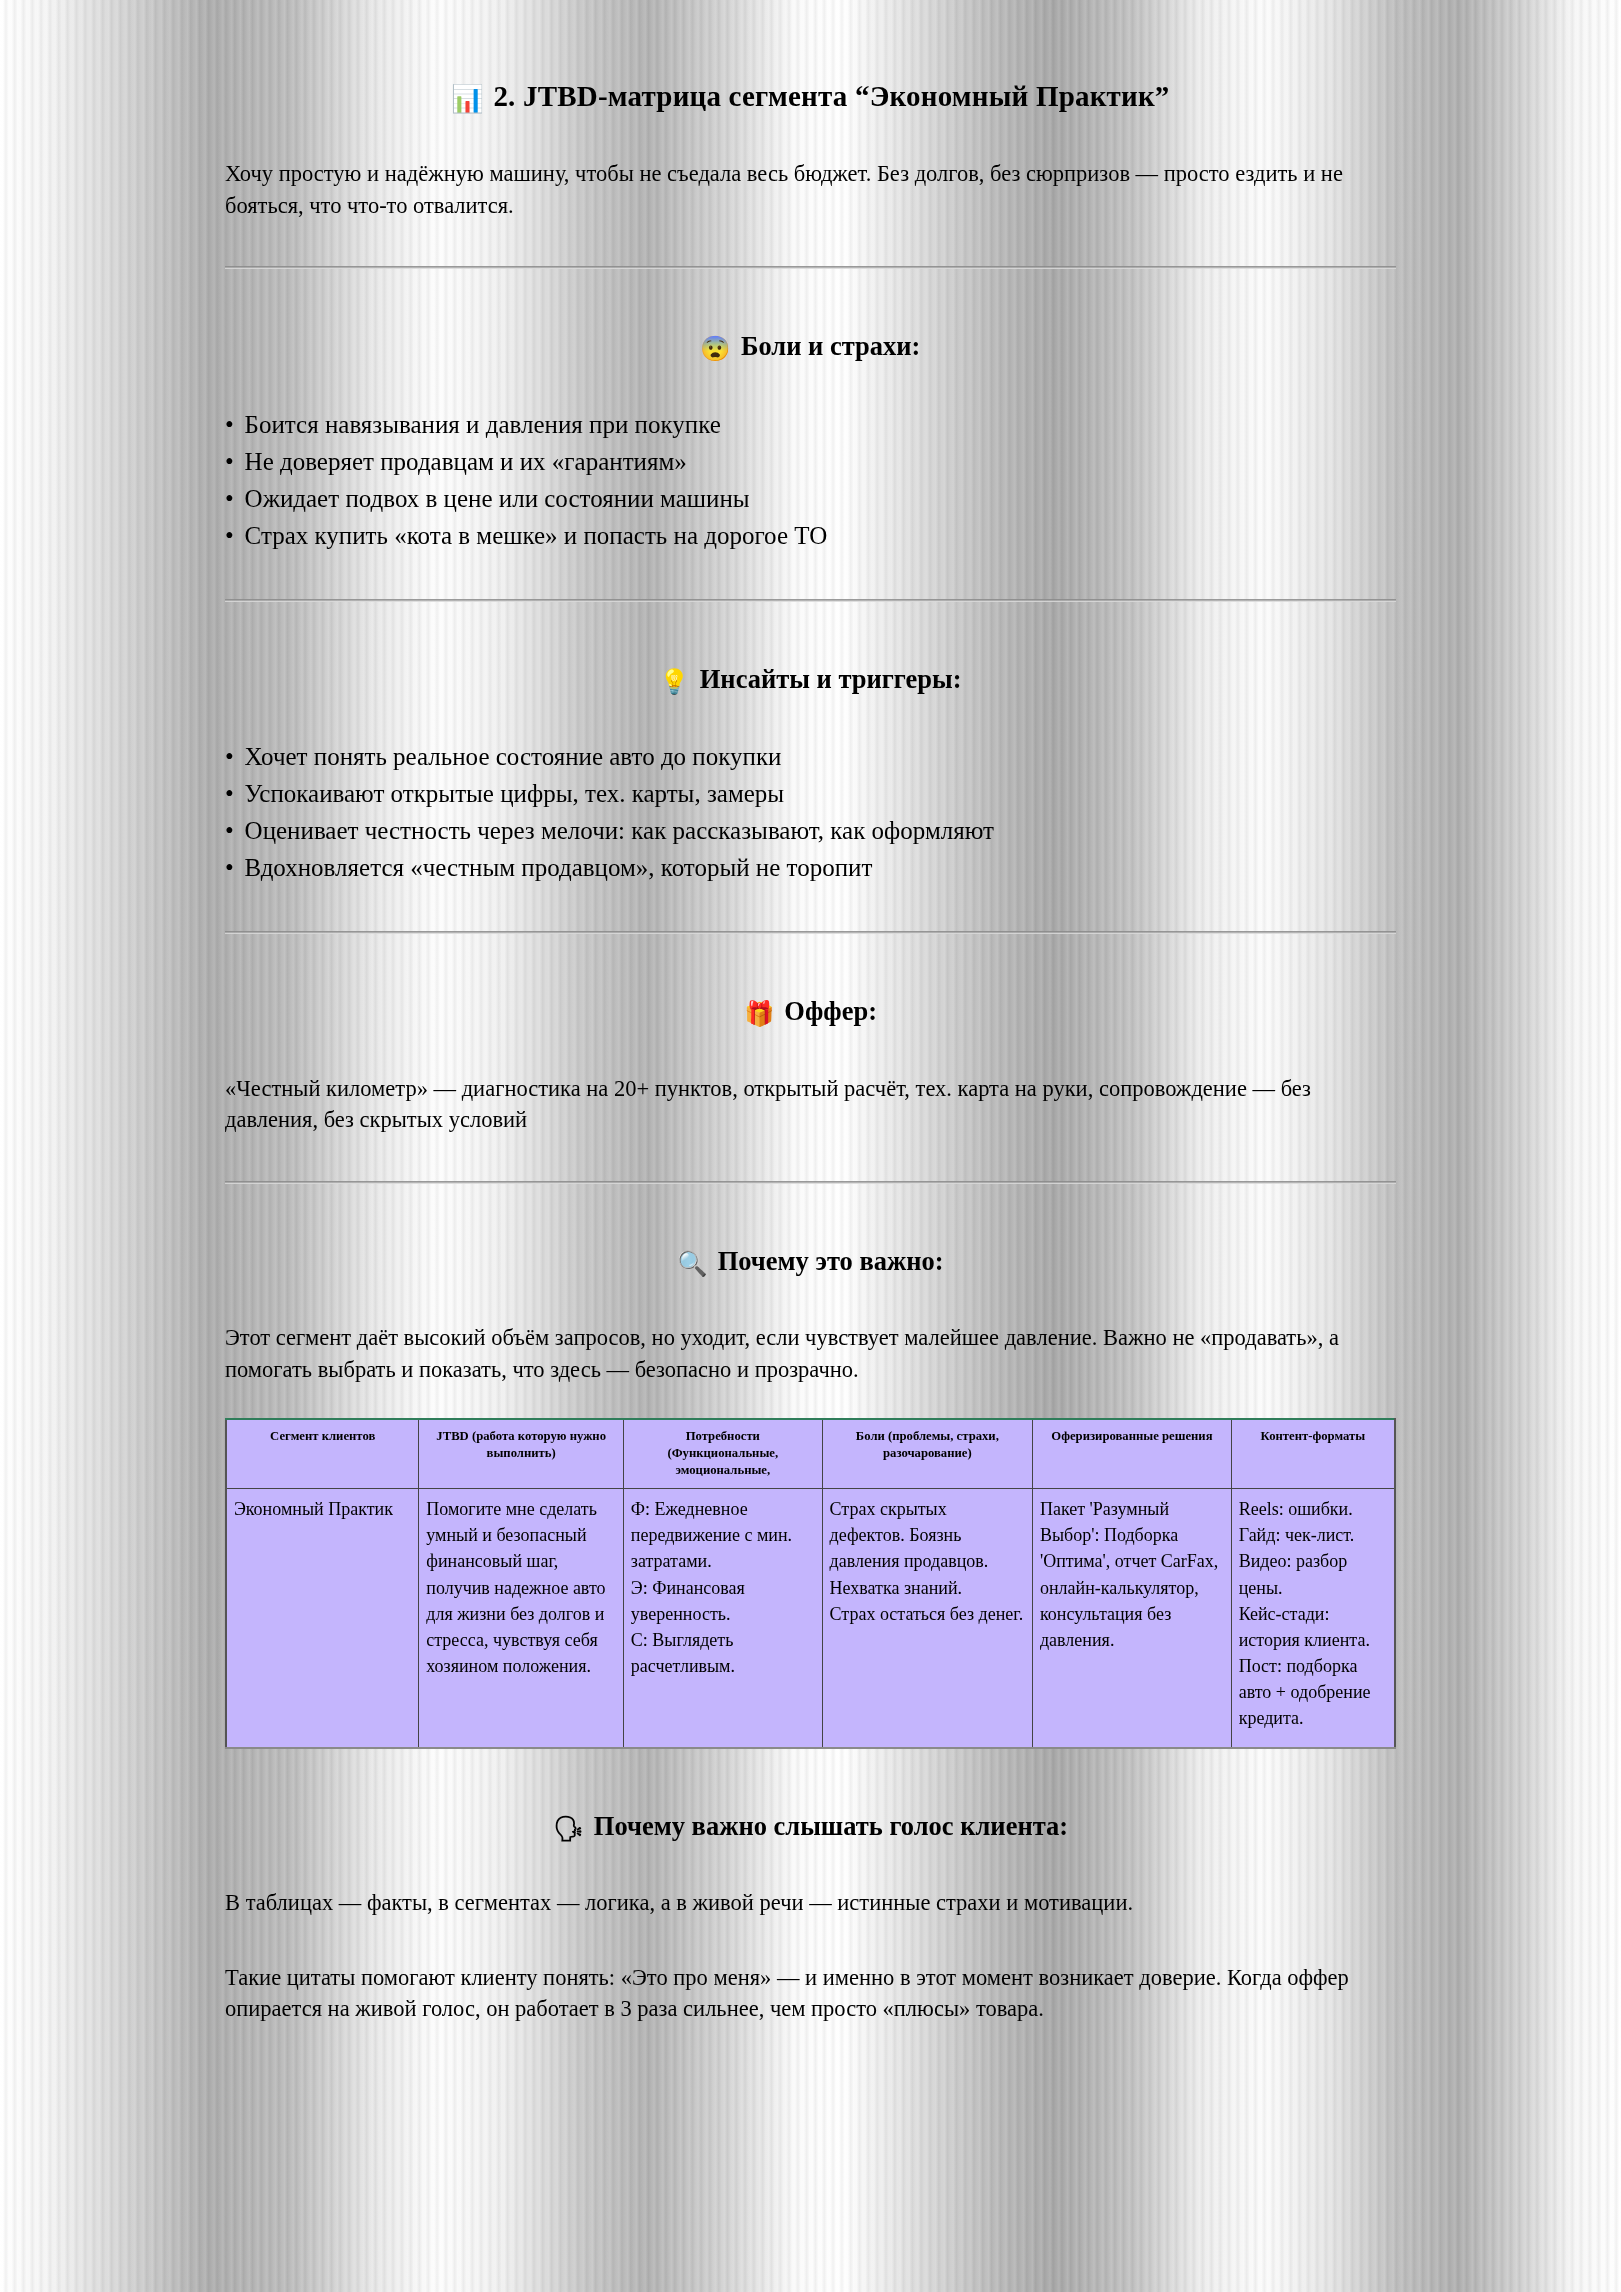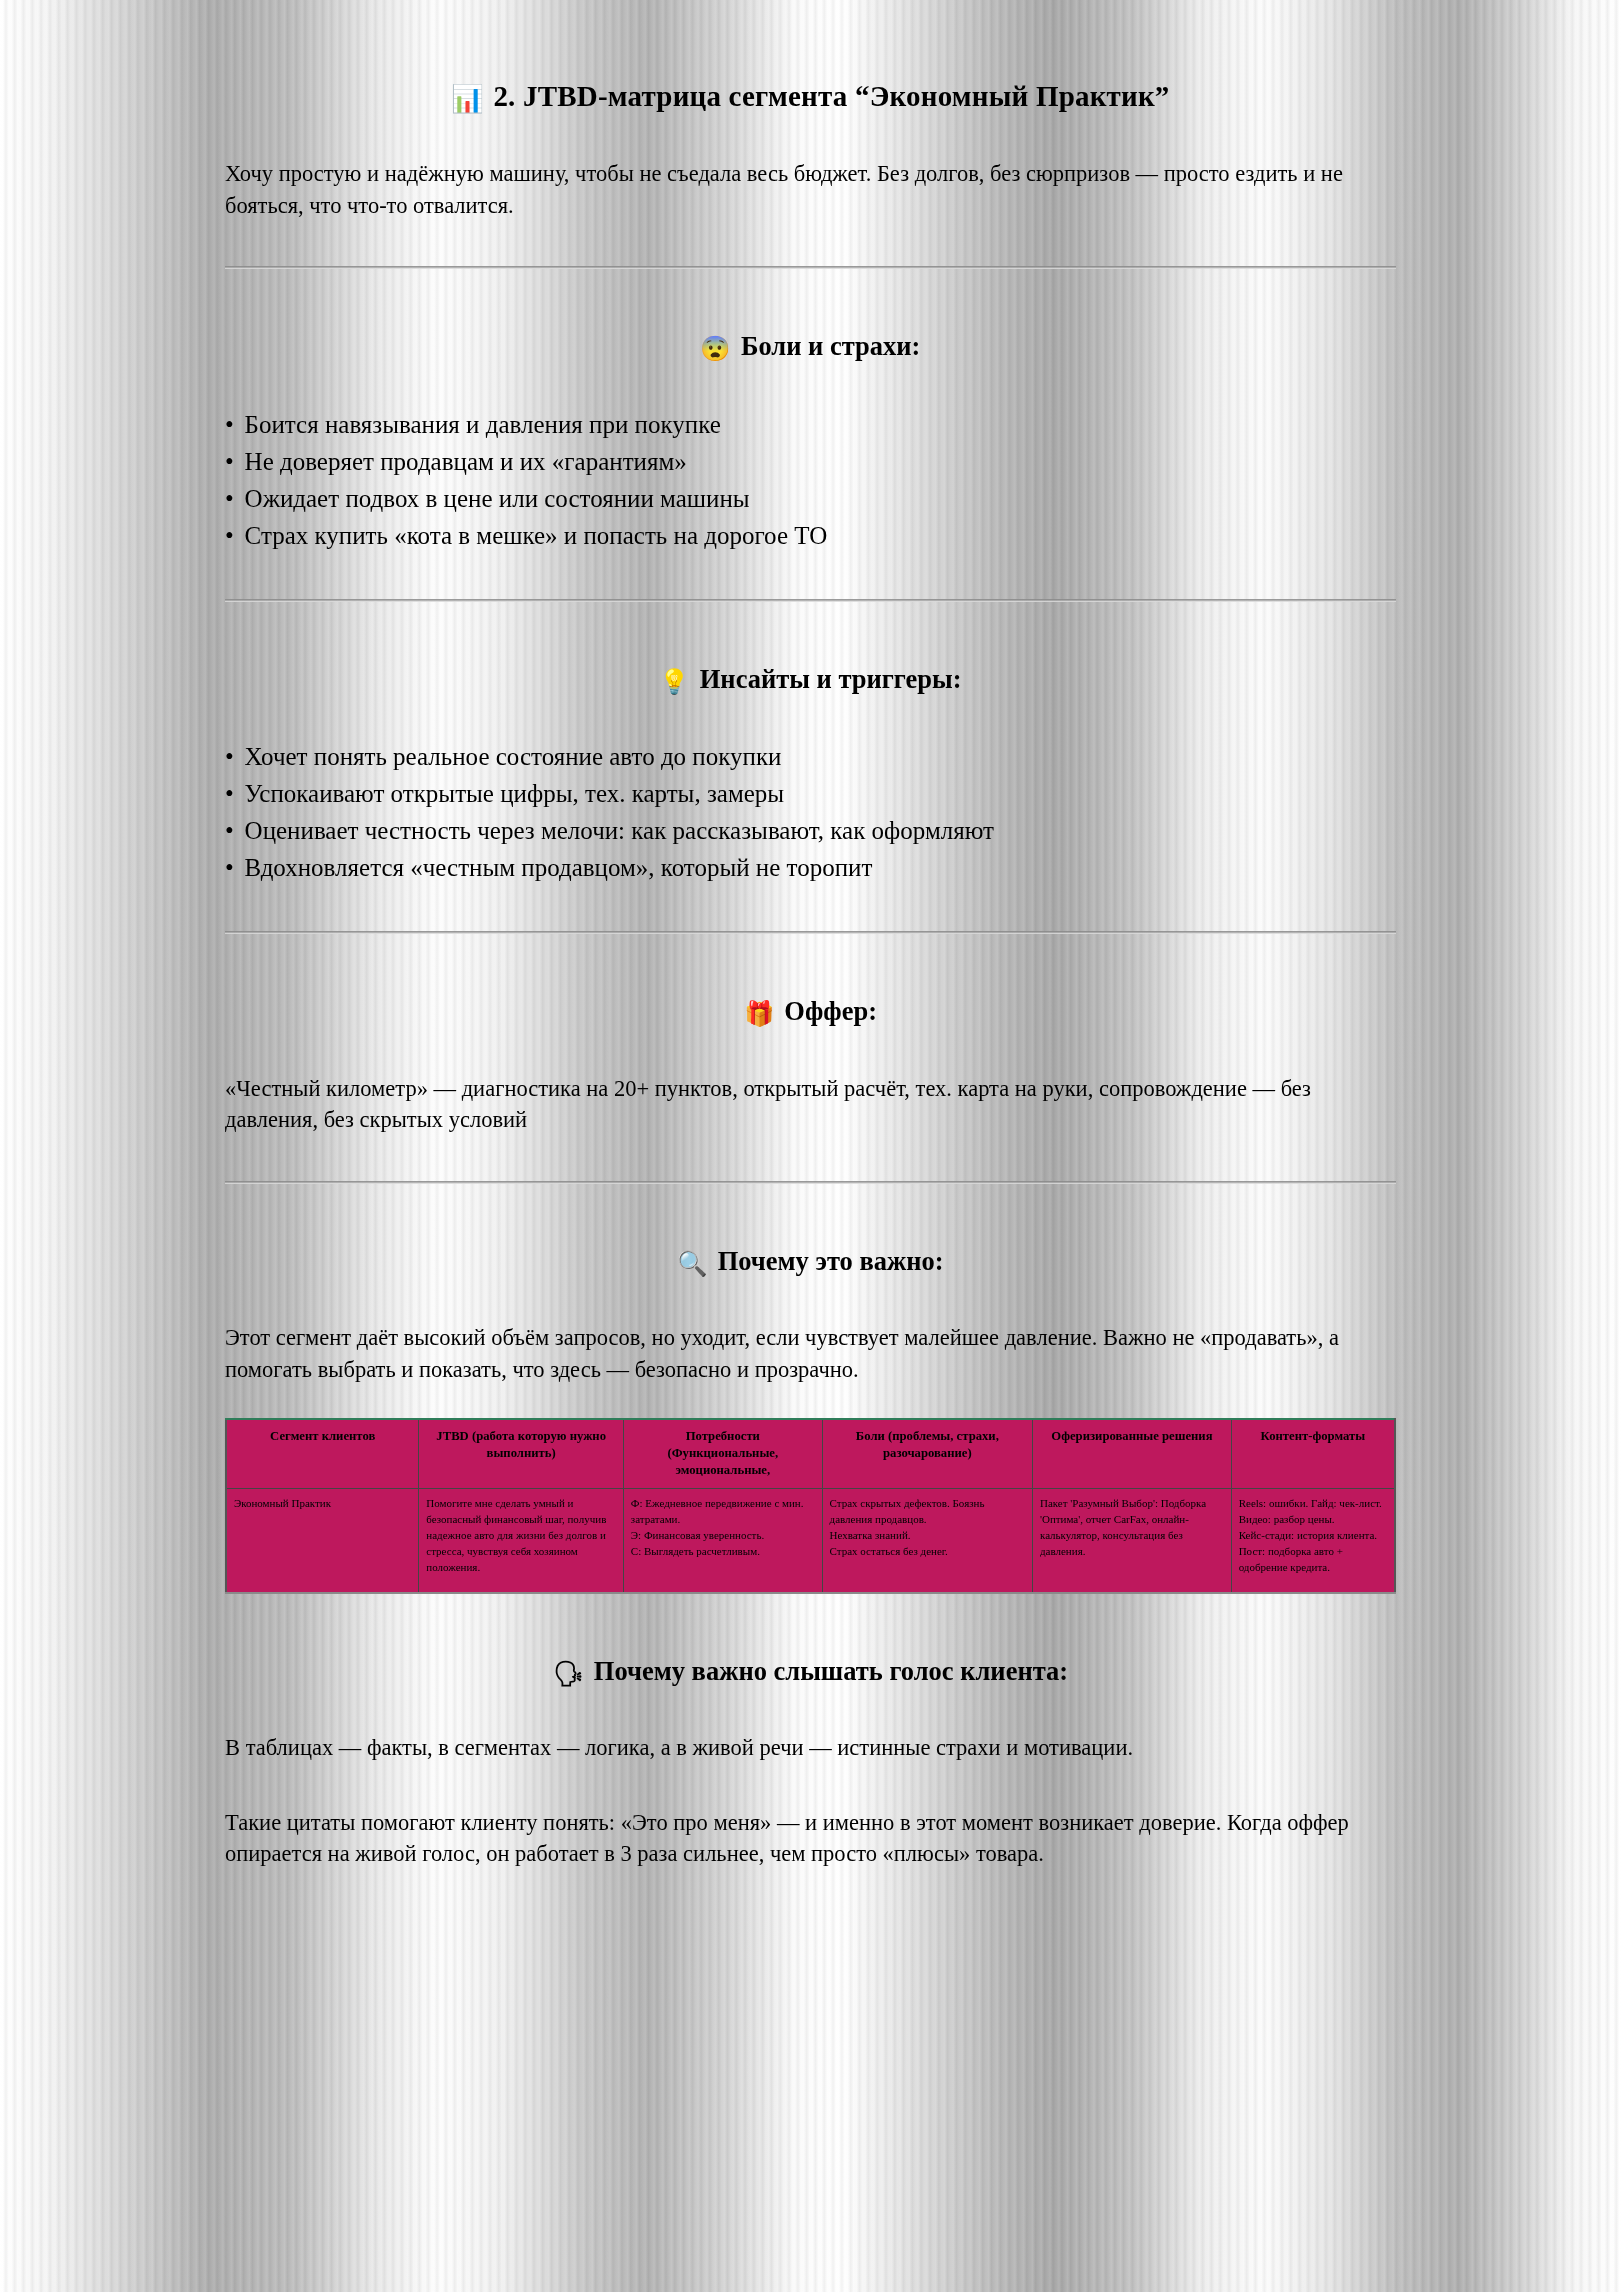--- a/index.html
+++ b/index.html
@@ -103,41 +103,41 @@
     margin: 45px 0 0 0;
     background: linear-gradient(180deg, #7d7d7d 0%, #9a9a9a 40%, #f2f2f2 100%);
     opacity: 0.85;
   }
 
   
   .table-wrap { margin: 33px 0 0 0; }
   table.jtbd {
     width: 100%;
     border-collapse: collapse;
-    background: #be185d;
+    background: #c4b5fd;
     table-layout: fixed;
     border-top: 2px solid #2f7d5a;
     border-left: 2px solid #555;
     border-right: 2px solid #555;
     border-bottom: 2px solid #8a8a8a;
     padding-left: 47px;
   }
   table.jtbd th {
     font-size: 12.7px;
     font-weight: bold;
     text-align: center;
     vertical-align: top;
     padding: 7.8px 5.9px 9.8px 5.9px;
     border-right: 1px solid #444;
     border-bottom: 1px solid #444;
     line-height: 1.32;
   }
   table.jtbd th:last-child { border-right: none; }
   table.jtbd td {
-    font-size: 11px;
+    font-size: 18px;
     text-align: left;
     vertical-align: top;
     padding: 6.9px 6.9px 15.7px 6.9px;
     border-right: 1px solid #444;
     line-height: 1.45;
     white-space: pre-line;
   }
   table.jtbd td:last-child { border-right: none; }
 
   .col-0 { width: 16.5%; }

